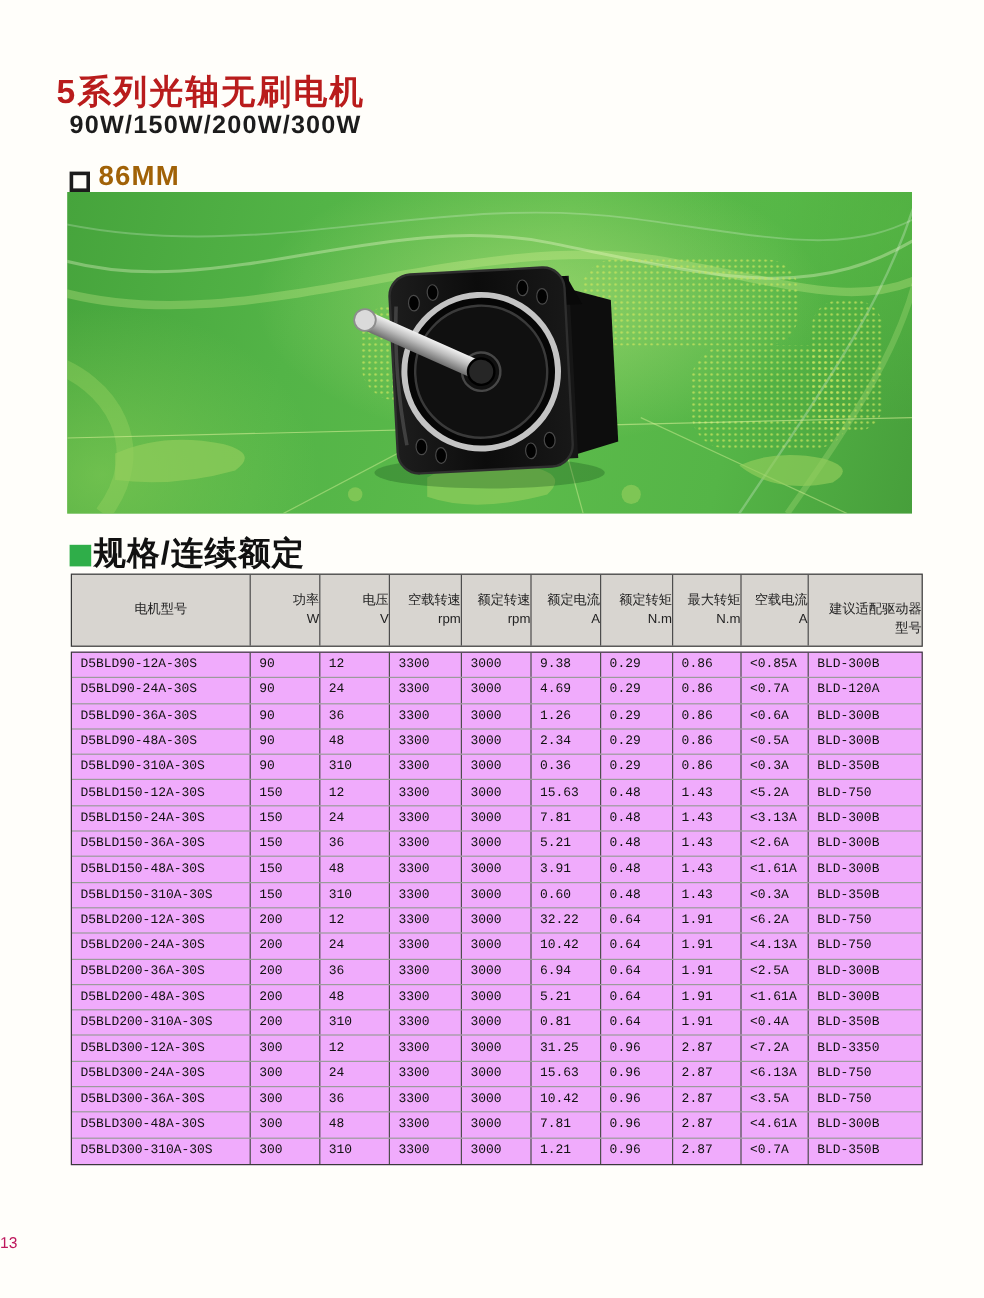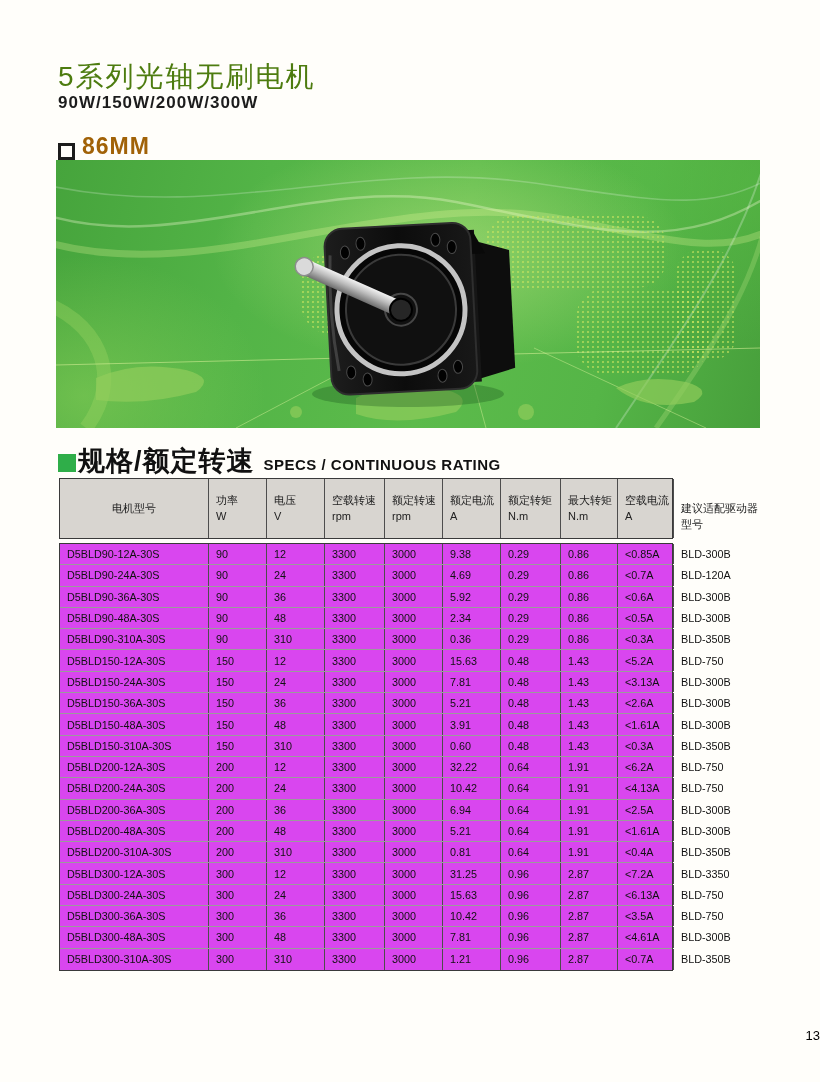--- a/index.html
+++ b/index.html
@@ -4,26 +4,26 @@
 <style>
   * { margin:0; padding:0; box-sizing:border-box; }
   html,body { background:#e8e8e8; }
   .page {
     position:relative; width:820px; height:1082px; margin:0 auto;
     background:#fffefa; overflow:hidden;
     font-family:"Liberation Sans","DejaVu Sans",sans-serif;
   }
   
   .series-title {
-    position:absolute; left:58px; top:58px;
-    font-size:28px; font-weight:normal; color:#4d7c0f; letter-spacing:2px;
+    position:absolute; left:47px; top:58px;
+    font-size:28px; font-weight:bold; color:#b91c1c; letter-spacing:2px;
   }
   .power-range {
     position:absolute; left:58px; top:93px;
-    font-size:17px; font-weight:bold; color:#1c1c1c; letter-spacing:1px;
+    font-size:21px; font-weight:bold; color:#1c1c1c; letter-spacing:1px;
   }
   .frame-line {
     position:absolute; left:58px; top:121px;
     font-size:23px; font-weight:bold; color:#a16207; letter-spacing:1px;
     display:flex; align-items:flex-end;margin-top:12px;
   }
   .frame-square {
     display:inline-block; width:17px; height:17px;
     border:3px solid #1c1c1c; margin-right:7px; background:#fffefa;
   }
@@ -47,50 +47,50 @@
     width:18px; height:18px; background:#2fae49;
     align-self:center; margin-top:4px;
   }
   .section-title-cn {
     font-size:27px; font-weight:bold; color:#111; letter-spacing:1px; margin-left:2px;
   }
   .section-title-en {
     font-size:15px; font-weight:bold; color:#111; margin-left:9px; letter-spacing:0.5px;
   }
   
-  .spec-table { position:absolute; left:59px; top:478px; width:614px; }
+  .spec-table { position:absolute; left:59px; top:478px; width:710px;text-align:right; }
   .grid-cols {
     display:grid;
     grid-template-columns:149px 58px 58px 60px 58px 58px 60px 57px 56px 94px;
   }
   .thead {
     border:1px solid #3a3a3a; background:#d8d5d0; height:61px;
   }
   .th {
     border-right:1px solid #4d4d4d;
     display:flex; flex-direction:column; justify-content:center;
     padding-left:7px; font-size:11px; color:#222; line-height:1.45;
   }
   .th:first-child { align-items:center; padding-left:0; }
   .th:last-child { border-right:none;margin-top:16px; }
   .tbody {
-    margin-top:4px; border:1px solid #3a3a3a; background:#d946ef;
+    margin-top:4px; border:1px solid #3a3a3a; background:#f0abfc;font-family:Liberation Mono, monospace;
   }
   .tr { height:21.3px; border-bottom:1px solid #9b9b9b; }
   .tr:last-child { border-bottom:none; }
   .td {
     border-right:1px solid #4d4d4d;
     display:flex; align-items:center; padding-left:7px;
     font-size:10.8px; color:#111; white-space:nowrap; overflow:hidden;
   }
   .td:last-child { border-right:none; }
   
   .page-number {
     position:absolute; left:0; top:1028px; width:100%;
-    text-align:right; font-size:13px; color:#000000;
+    text-align:left; font-size:13px; color:#be185d;
   }
 </style>
 </head>
 <body>
 
 <div class="page">
 
   <div class="series-title">5系列光轴无刷电机</div>
   <div class="power-range">90W/150W/200W/300W</div>
   <div class="frame-line">
@@ -181,22 +181,21 @@
             <circle cx="239" cy="150" r="9" fill="#dadada" stroke="#8d8d8d" stroke-width="1.5"></circle>
           </g>
           <circle cx="345" cy="150" r="11" fill="#262626" stroke="#000" stroke-width="2"></circle>
         </g>
       </g>
     </svg>
   </div>
 
   <div class="section-header">
     <span class="section-bullet"></span>
-    <span class="section-title-cn">规格/额定转速</span>
-    <span class="section-title-en">SPECS / CONTINUOUS RATING</span>
+    <span class="section-title-cn">规格/连续额定</span>
   </div>
 
   <div class="spec-table">
     <div class="thead grid-cols">
         <div class="th">
           <span>电机型号</span>
         </div>
         <div class="th">
           <span>功率</span>
           <span>W</span>
@@ -257,21 +256,21 @@
           <div class="td">0.86</div>
           <div class="td">&lt;0.7A</div>
           <div class="td">BLD-120A</div>
         </div>
         <div class="tr grid-cols">
           <div class="td">D5BLD90-36A-30S</div>
           <div class="td">90</div>
           <div class="td">36</div>
           <div class="td">3300</div>
           <div class="td">3000</div>
-          <div class="td">5.92</div>
+          <div class="td">1.26</div>
           <div class="td">0.29</div>
           <div class="td">0.86</div>
           <div class="td">&lt;0.6A</div>
           <div class="td">BLD-300B</div>
         </div>
         <div class="tr grid-cols">
           <div class="td">D5BLD90-48A-30S</div>
           <div class="td">90</div>
           <div class="td">48</div>
           <div class="td">3300</div>

